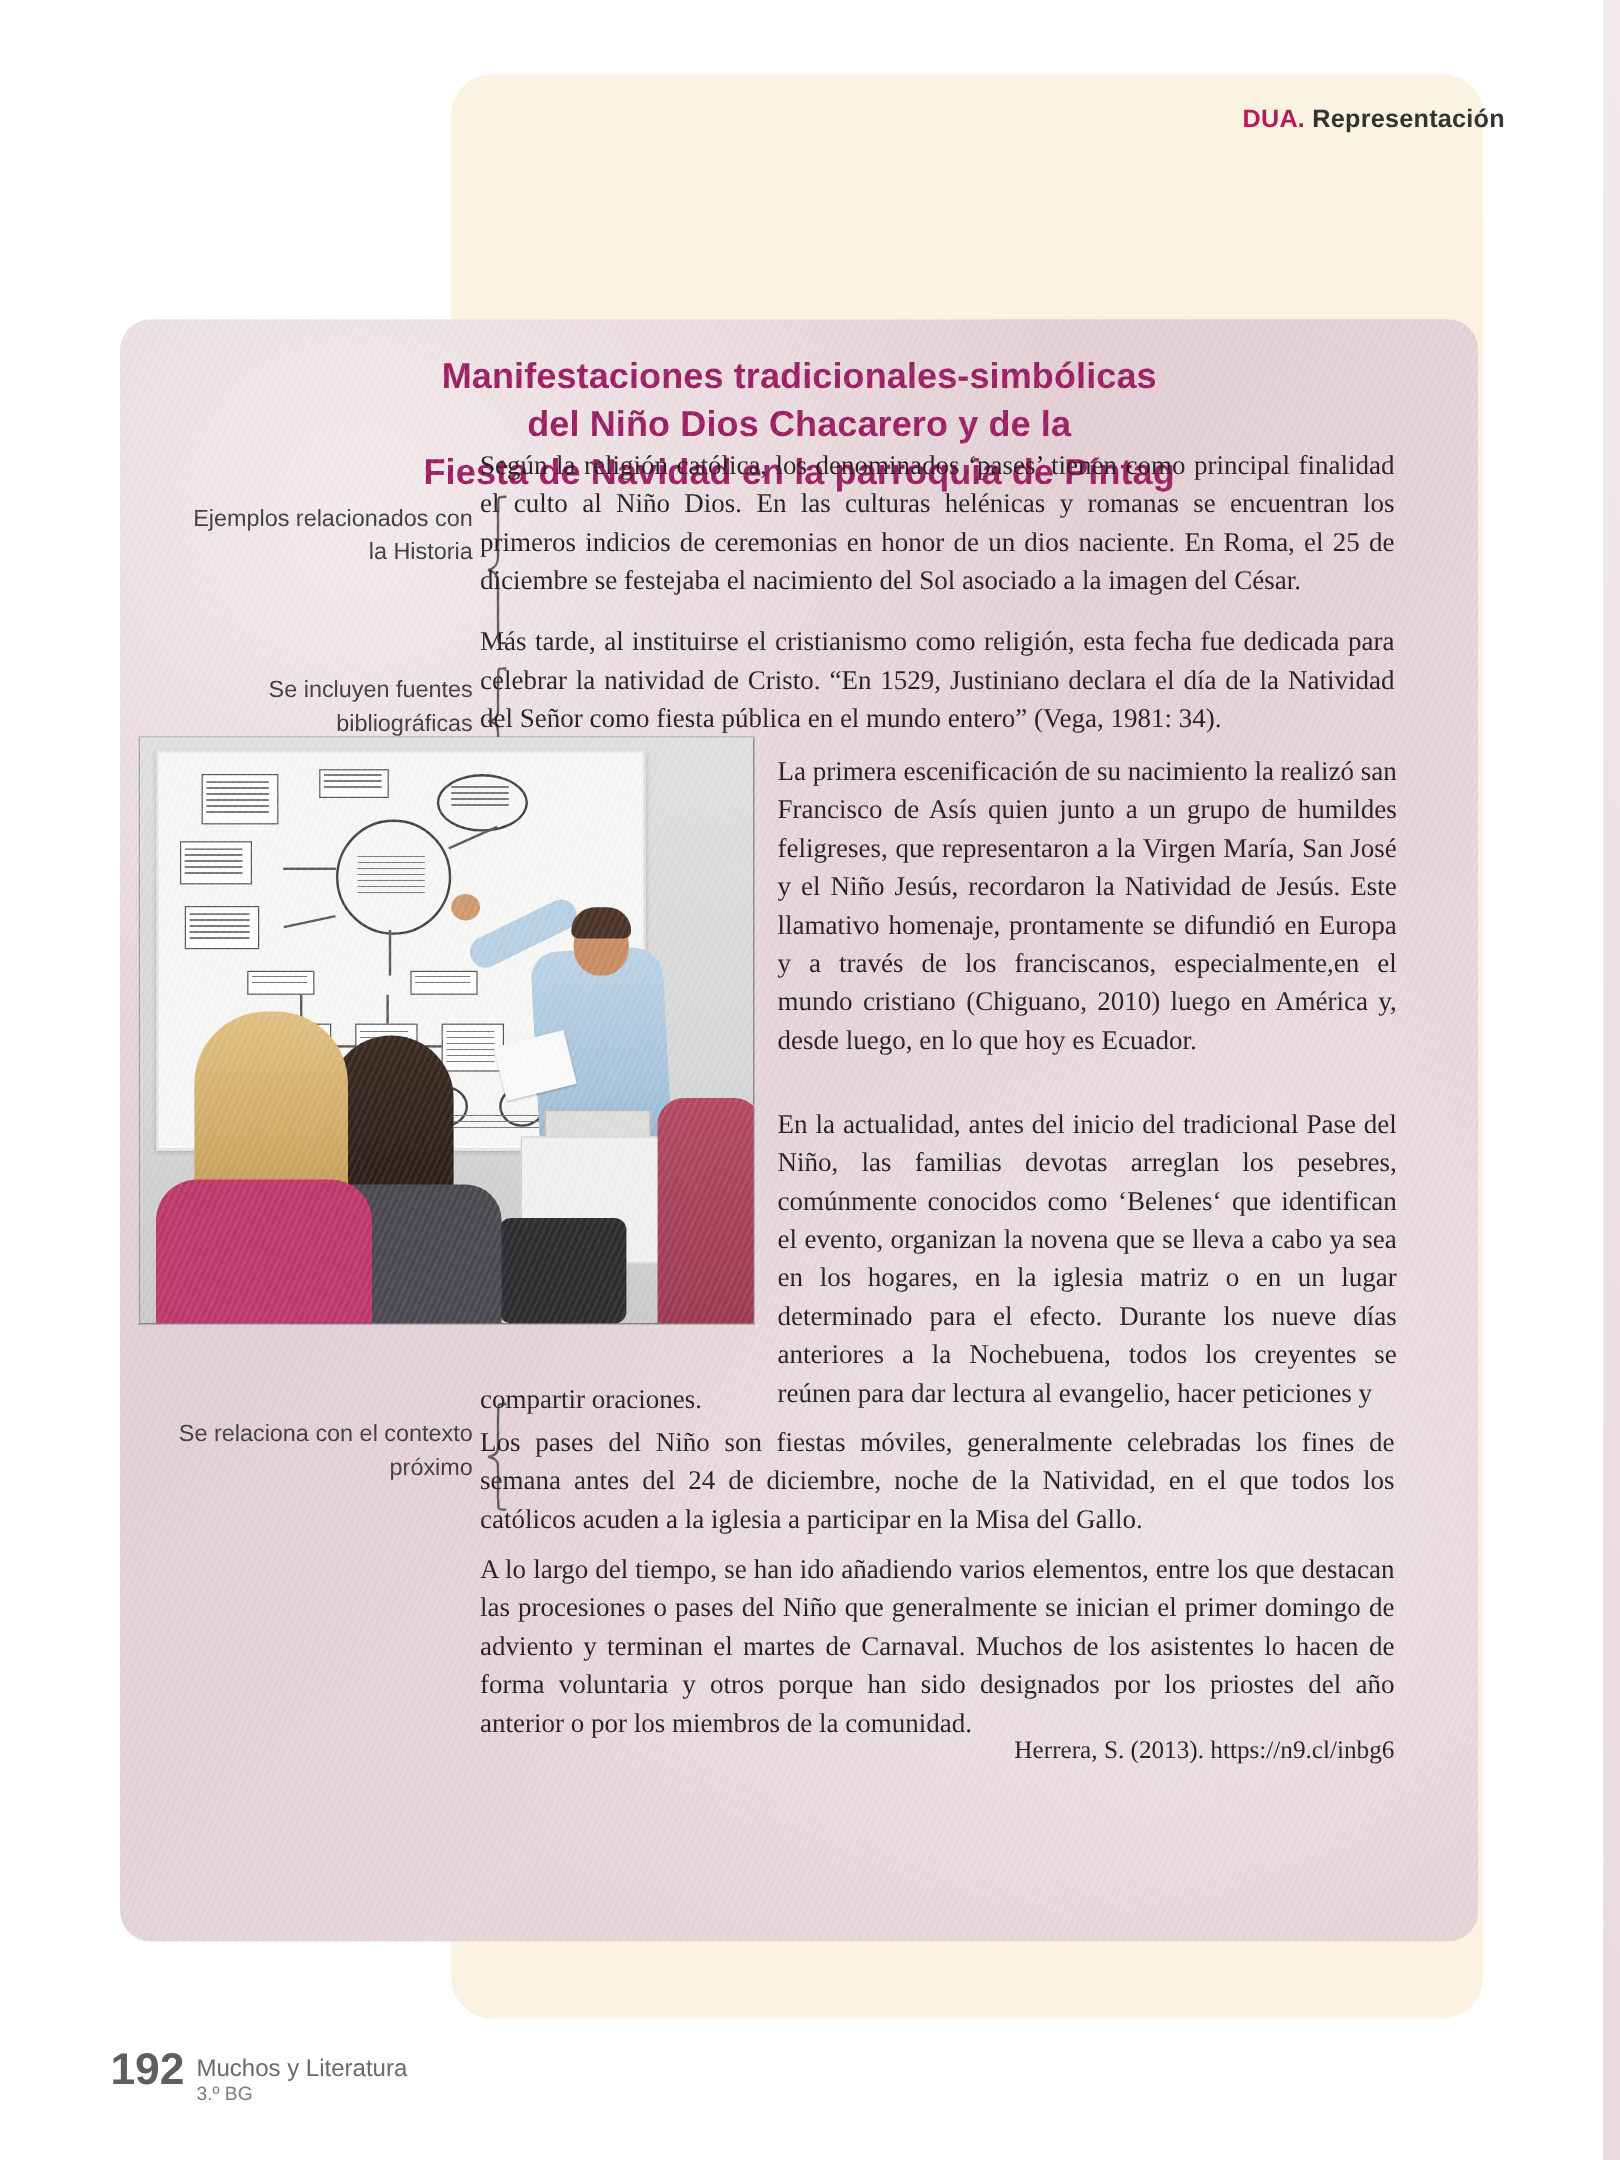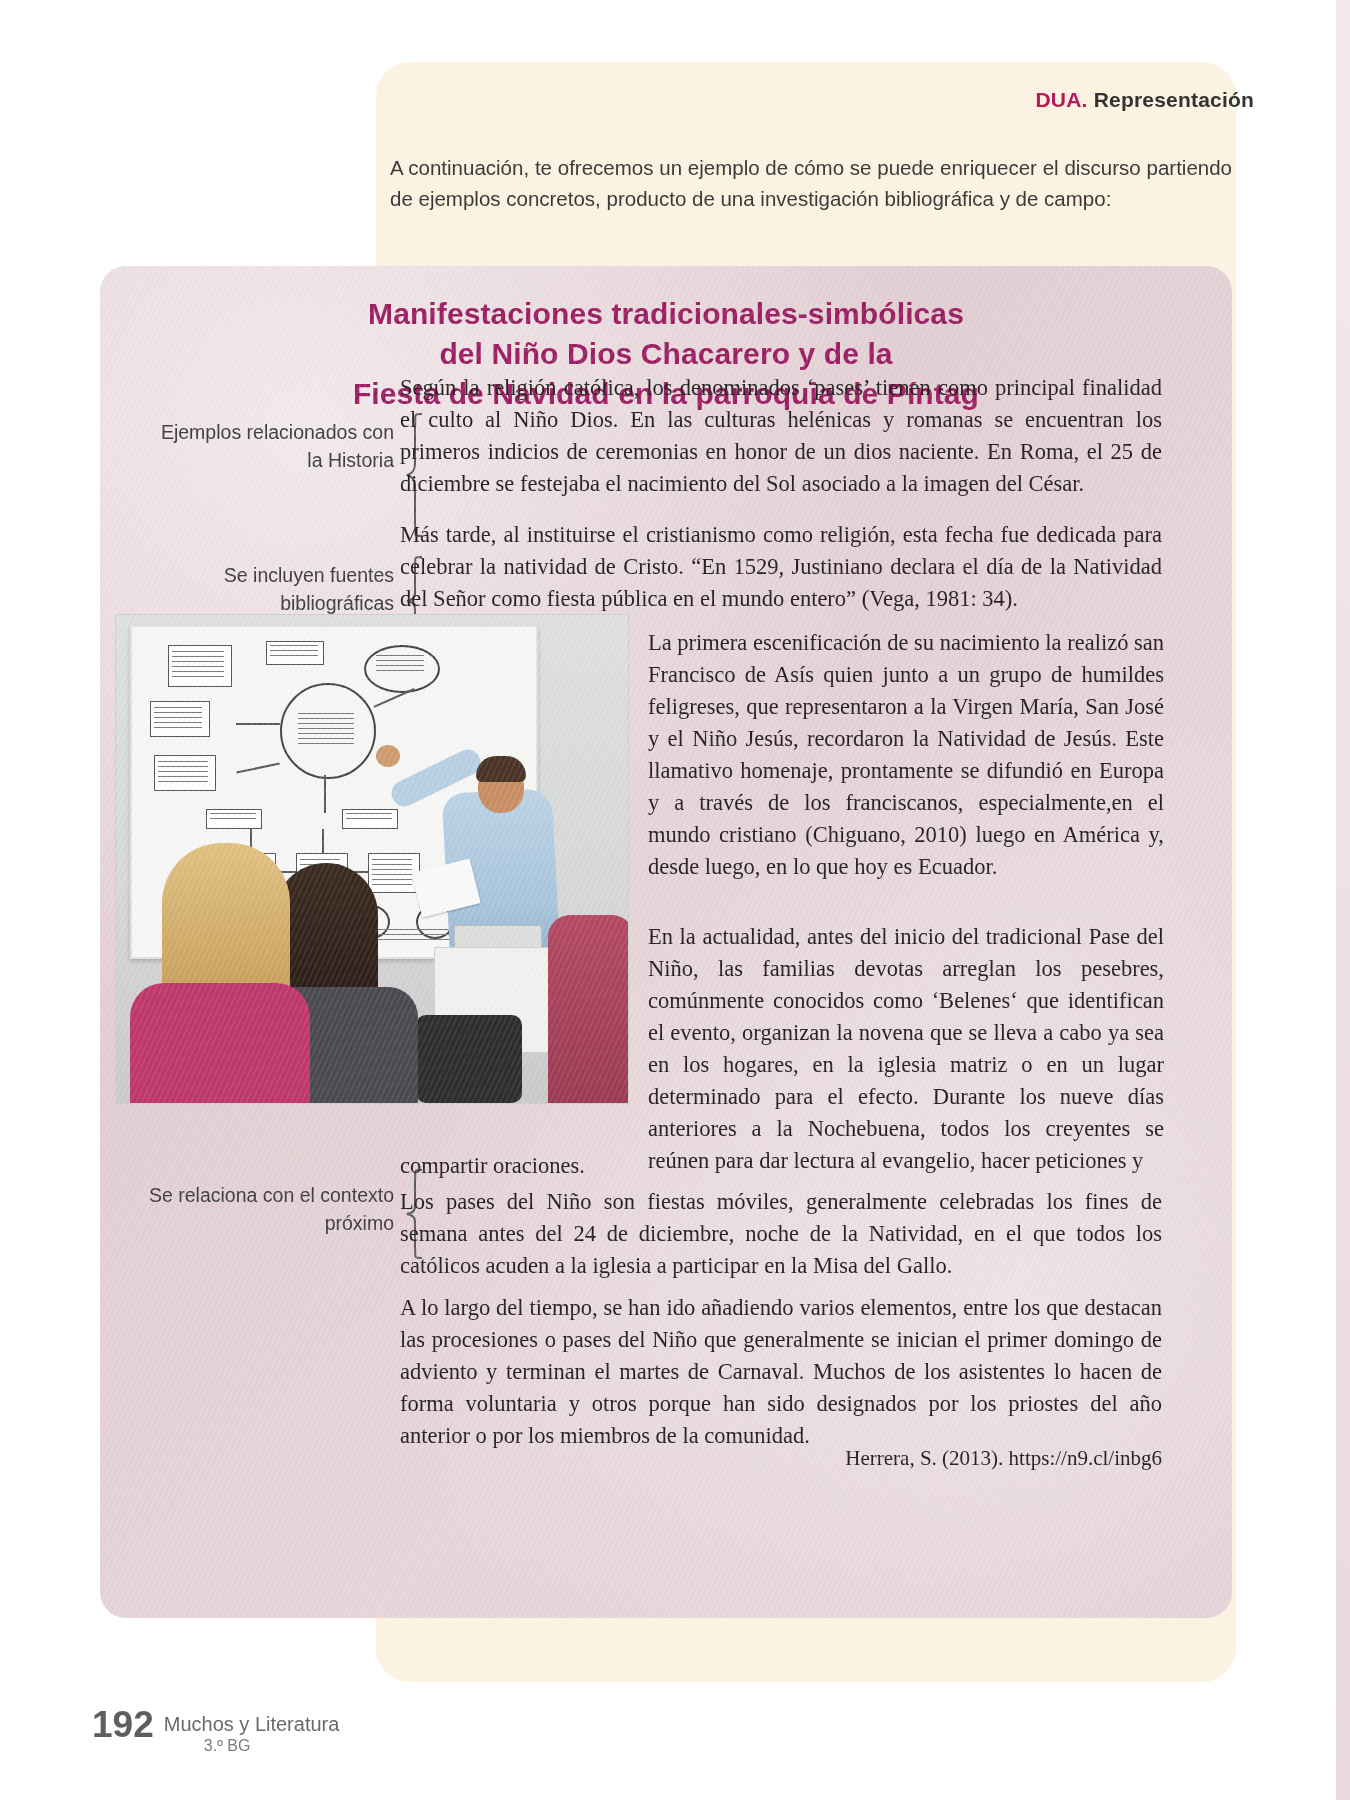--- a/index.html
+++ b/index.html
@@ -345,21 +345,21 @@
     font-weight: bold;
     color: #5e5e5e;
     line-height: 1;
   }
   .footer-text {
     font-size: 20px;
     color: #6a6a6a;
     line-height: 1.22;
     padding-top: 6px;
   }
-  .footer-text .sub { font-size: 16px; color: #7b7b7b; margin-left: 40px; }
+  .footer-text .sub { font-size: 16px; color: #7b7b7b; }
 
   
   .right-strip {
     position: absolute;
     right: 0;
     top: 0;
     width: 14px;
     height: 1800px;
     background: linear-gradient(180deg,#f3e9ec 0%, #e9d9df 100%);
   }
@@ -370,21 +370,20 @@
 <div id="page">
 
   <div class="beige-panel"></div>
   <div class="beige-panel-2"></div>
 
   <div class="dua-header">
     <span class="dua-strong">DUA.</span>
     <span class="dua-rep">Representación</span>
   </div>
 
-  <div class="intro">A continuación, te ofrecemos un ejemplo de cómo se puede enriquecer el discurso partiendo de ejemplos concretos, producto de una investigación bibliográfica y de campo:</div>
 
   <div class="pink-card">
 
     <div class="card-title">
       <div>Manifestaciones tradicionales-simbólicas</div>
       <div>del Niño Dios Chacarero y de la</div>
       <div>Fiesta de Navidad en la parroquia de Píntag</div>
     </div>
 
     <div class="annot annot-1">Ejemplos relacionados con la Historia</div>

